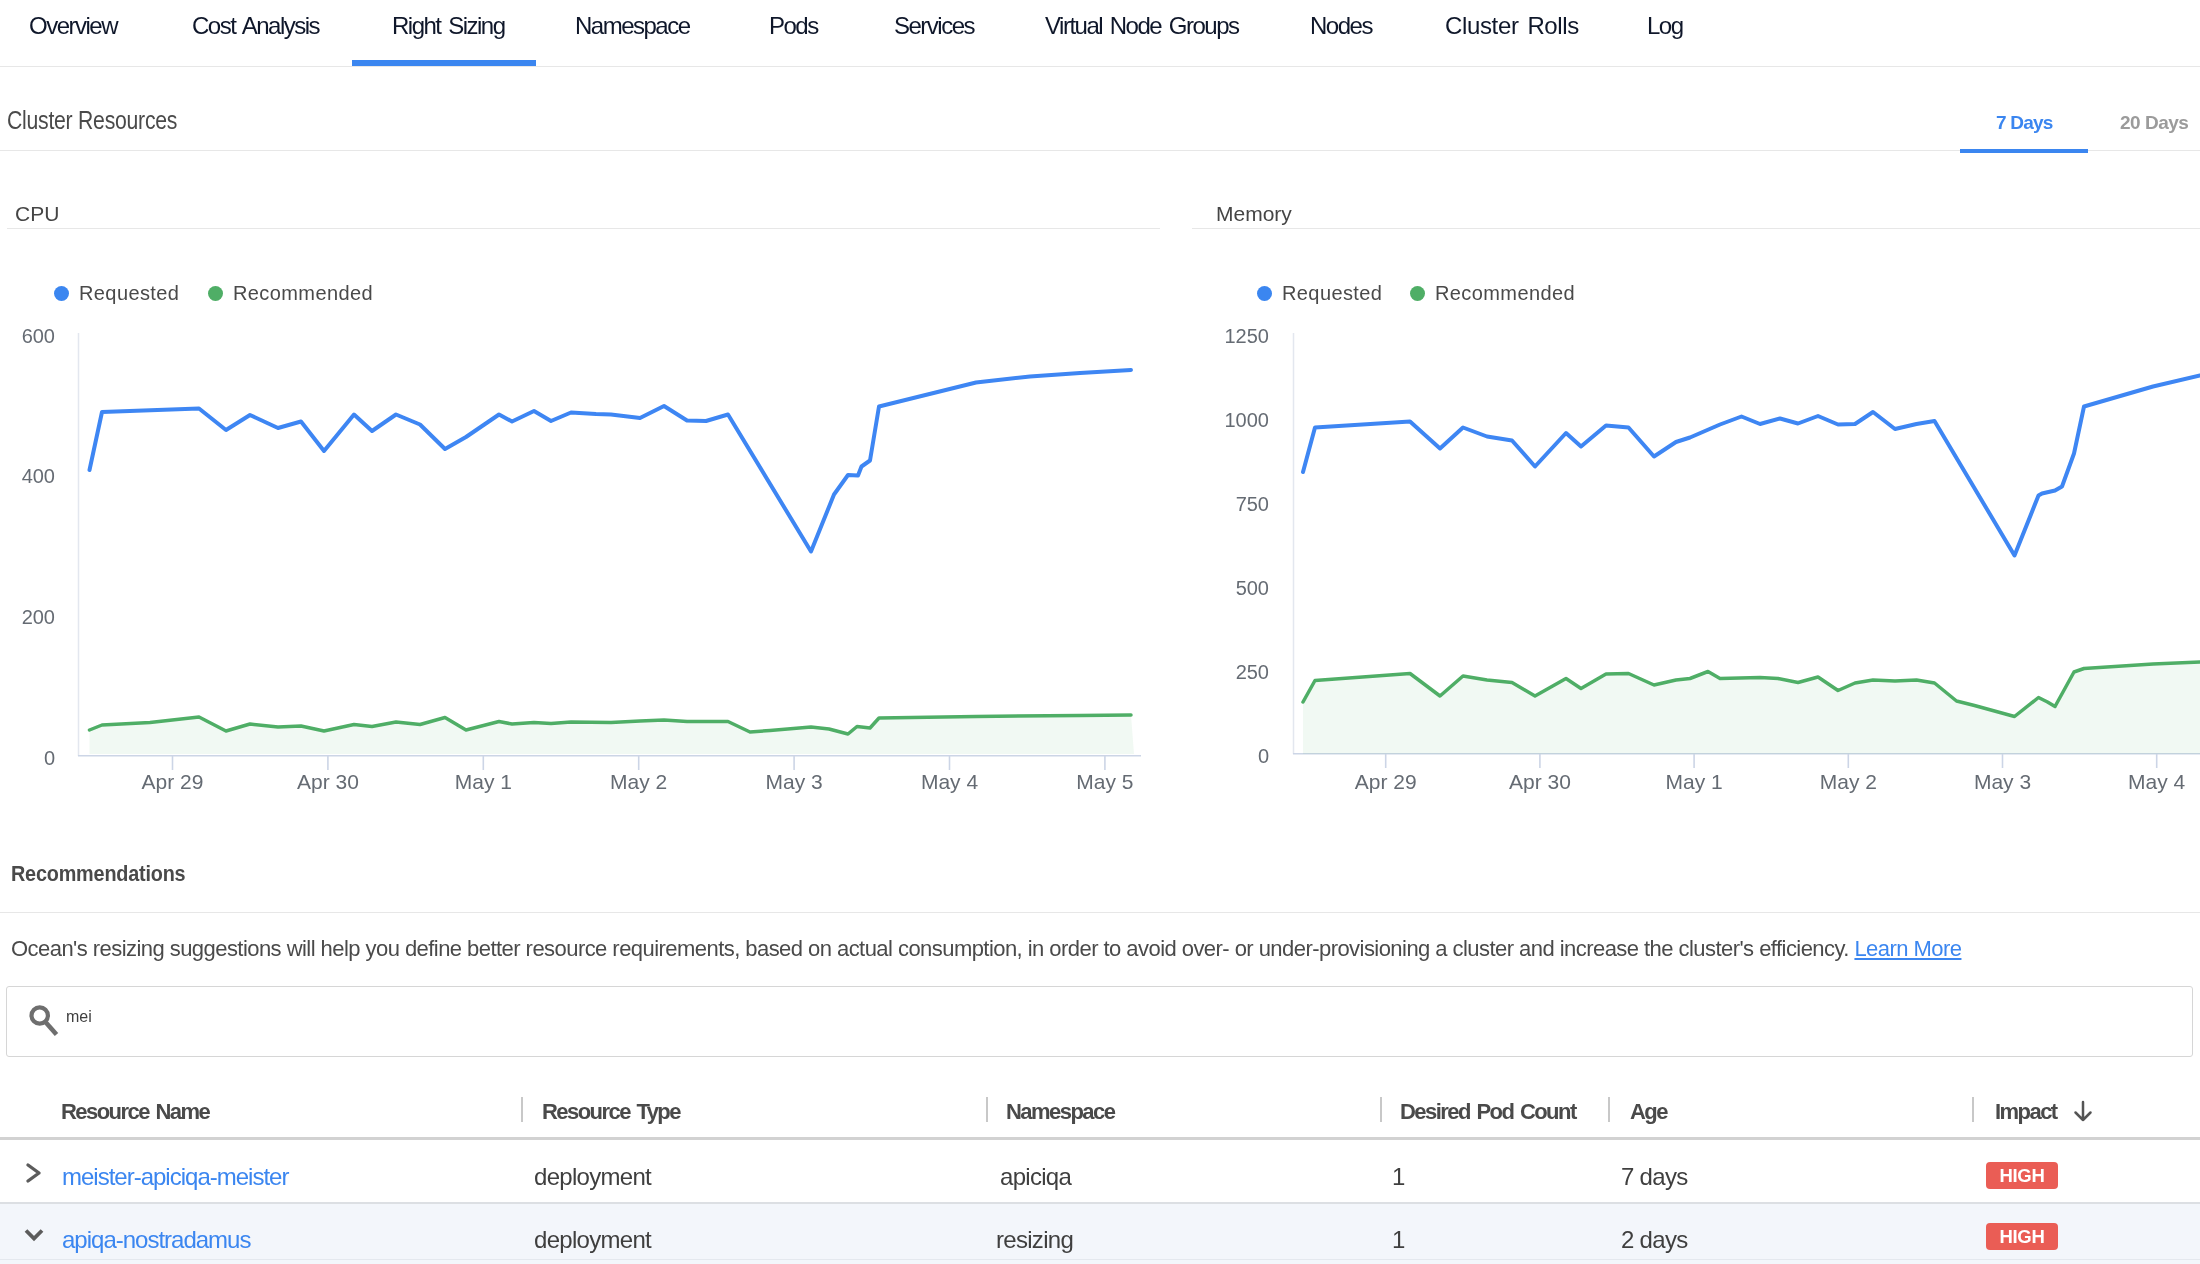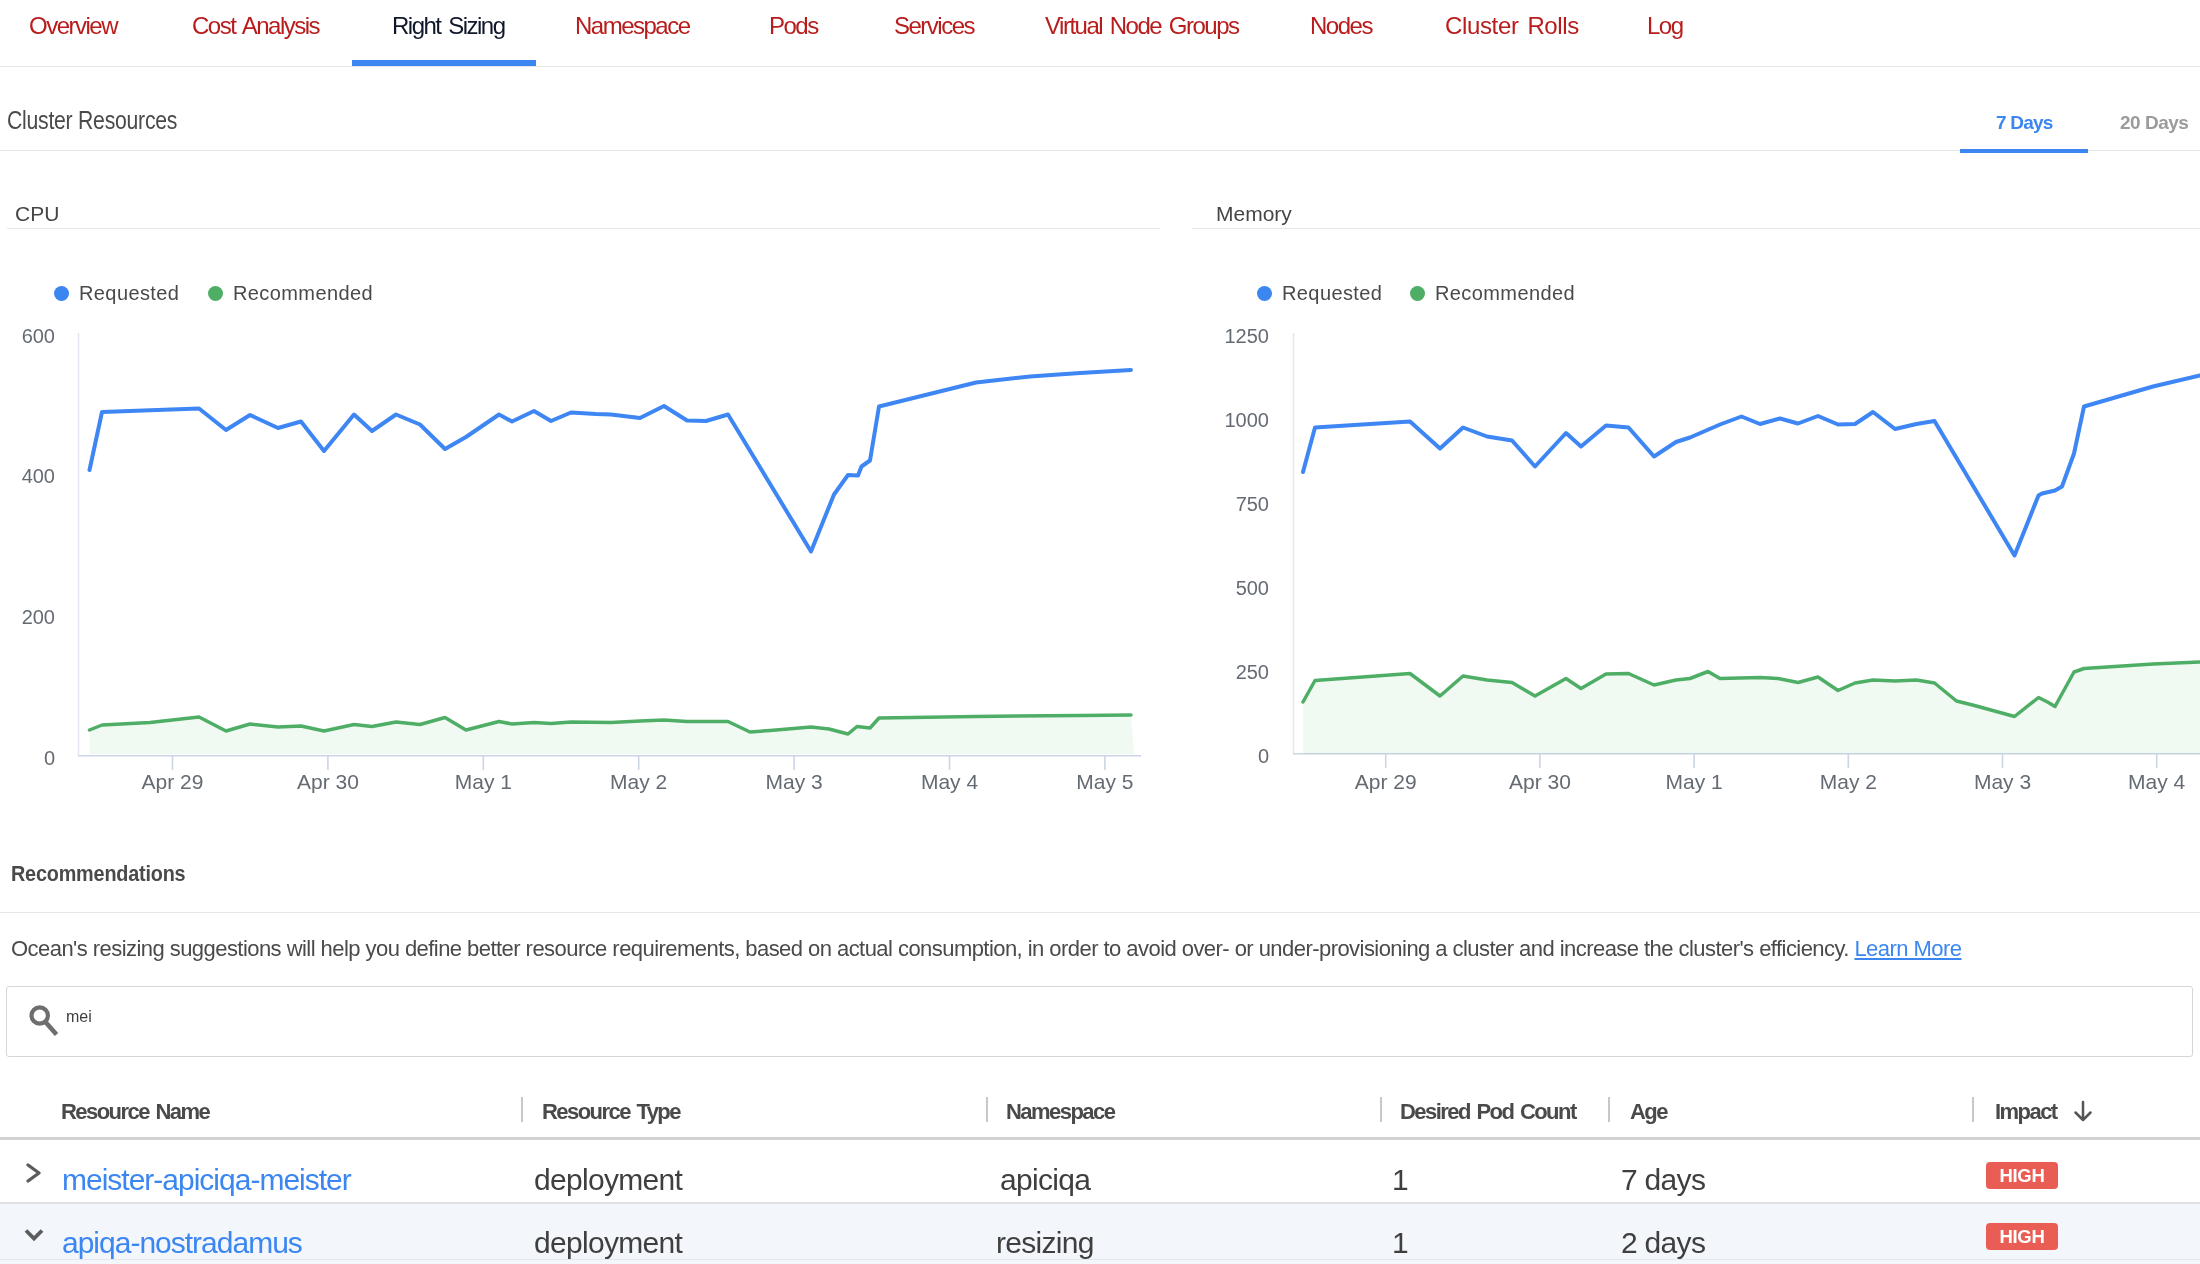--- a/index.html
+++ b/index.html
@@ -1,23 +1,23 @@
 <!DOCTYPE html>
 <html><head>
 <meta charset="utf-8">
 <style>
   * { margin:0; padding:0; box-sizing:border-box; }
   html,body { width:2200px; height:1264px; background:#fff; font-family:"Liberation Sans", sans-serif; overflow:hidden; }
   .abs { position:absolute; }
-  .tab { position:absolute; top:12px; font-size:24px; color:#b91c1c; letter-spacing:-1.5px; word-spacing:2.5px; white-space:nowrap; }
+  .tab { position:absolute; top:12px; font-size:24px; color:#0f172a; letter-spacing:-1.5px; word-spacing:2.5px; white-space:nowrap; }
   .tab.active { color:#0f172a; }
   .hline { position:absolute; height:1px; background:#e7e7e7; }
   .vsep { position:absolute; width:2px; background:#c8c8c8; }
   .hdrcell { position:absolute; font-size:22px; font-weight:bold; color:#4a4a4a; letter-spacing:-1.55px; word-spacing:2px; white-space:nowrap; }
-  .cell { position:absolute; font-size:30px; color:#3f3f3f; letter-spacing:-0.7px; white-space:nowrap; }
+  .cell { position:absolute; font-size:24px; color:#3f3f3f; letter-spacing:-0.7px; white-space:nowrap; }
   .cell.link { letter-spacing:-1.0px; }
   .link { color:#3b86f0; }
   .badge { position:absolute; width:72px; height:27px; background:#ea5d55; border-radius:4px; color:#fff; font-size:18.5px; font-weight:bold; letter-spacing:-0.3px; text-align:center; line-height:27px; }
 </style>
 </head>
 <body>
 
 <div class="abs" style="left:0;top:0;width:2200px;height:67px;">
   <span class="tab" style="left:29px;">Overview</span>
   <span class="tab" style="left:192px;">Cost Analysis</span>

